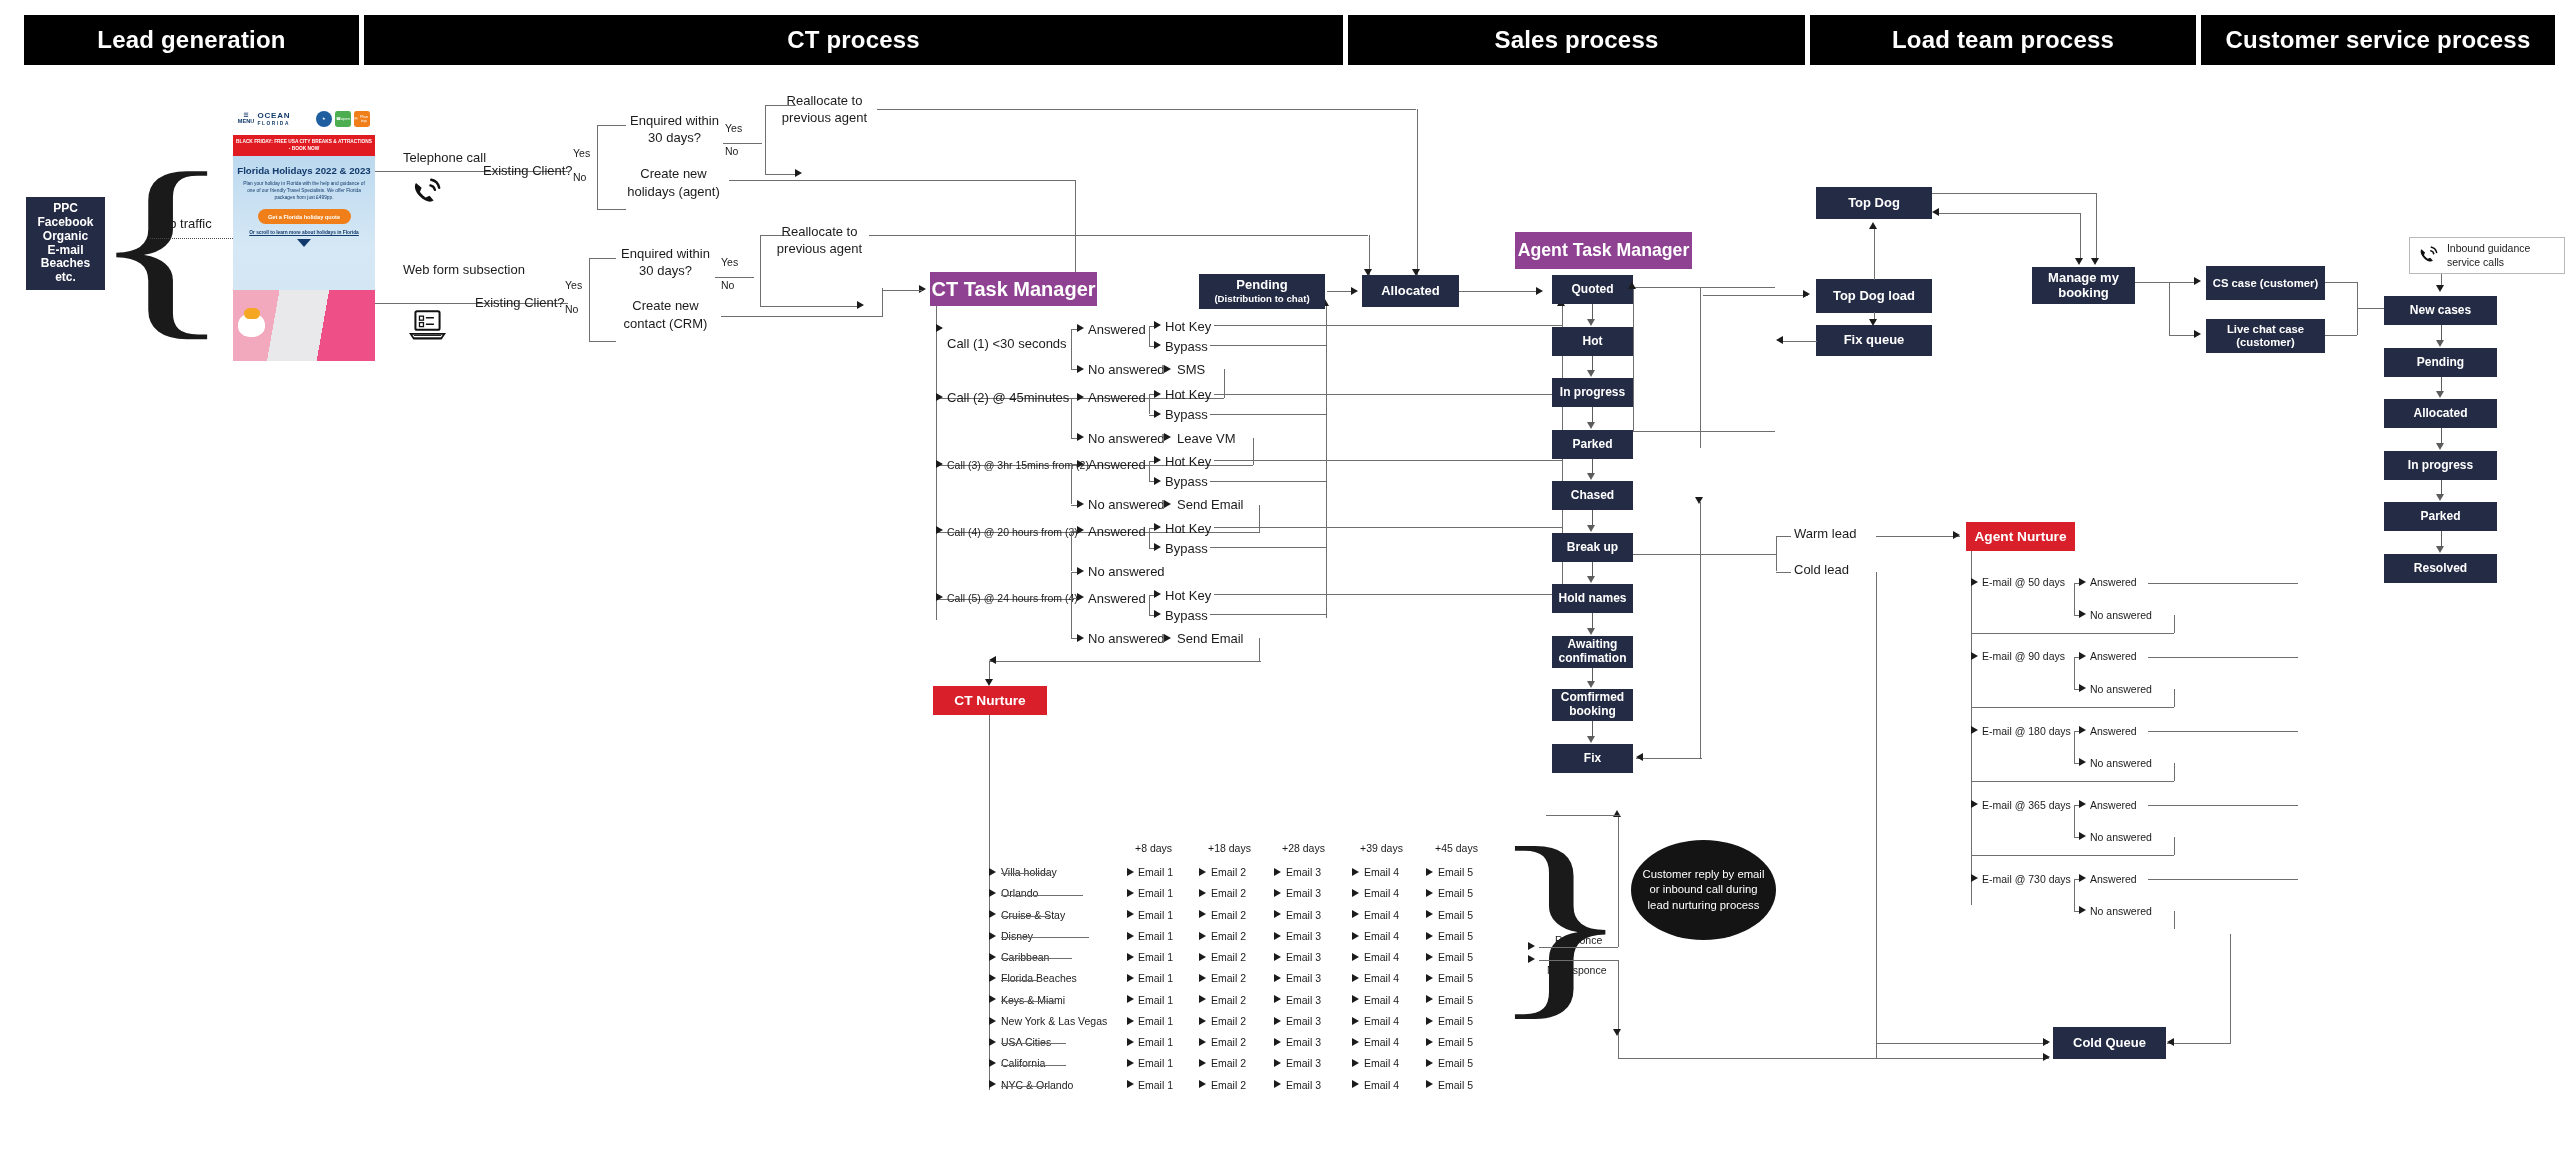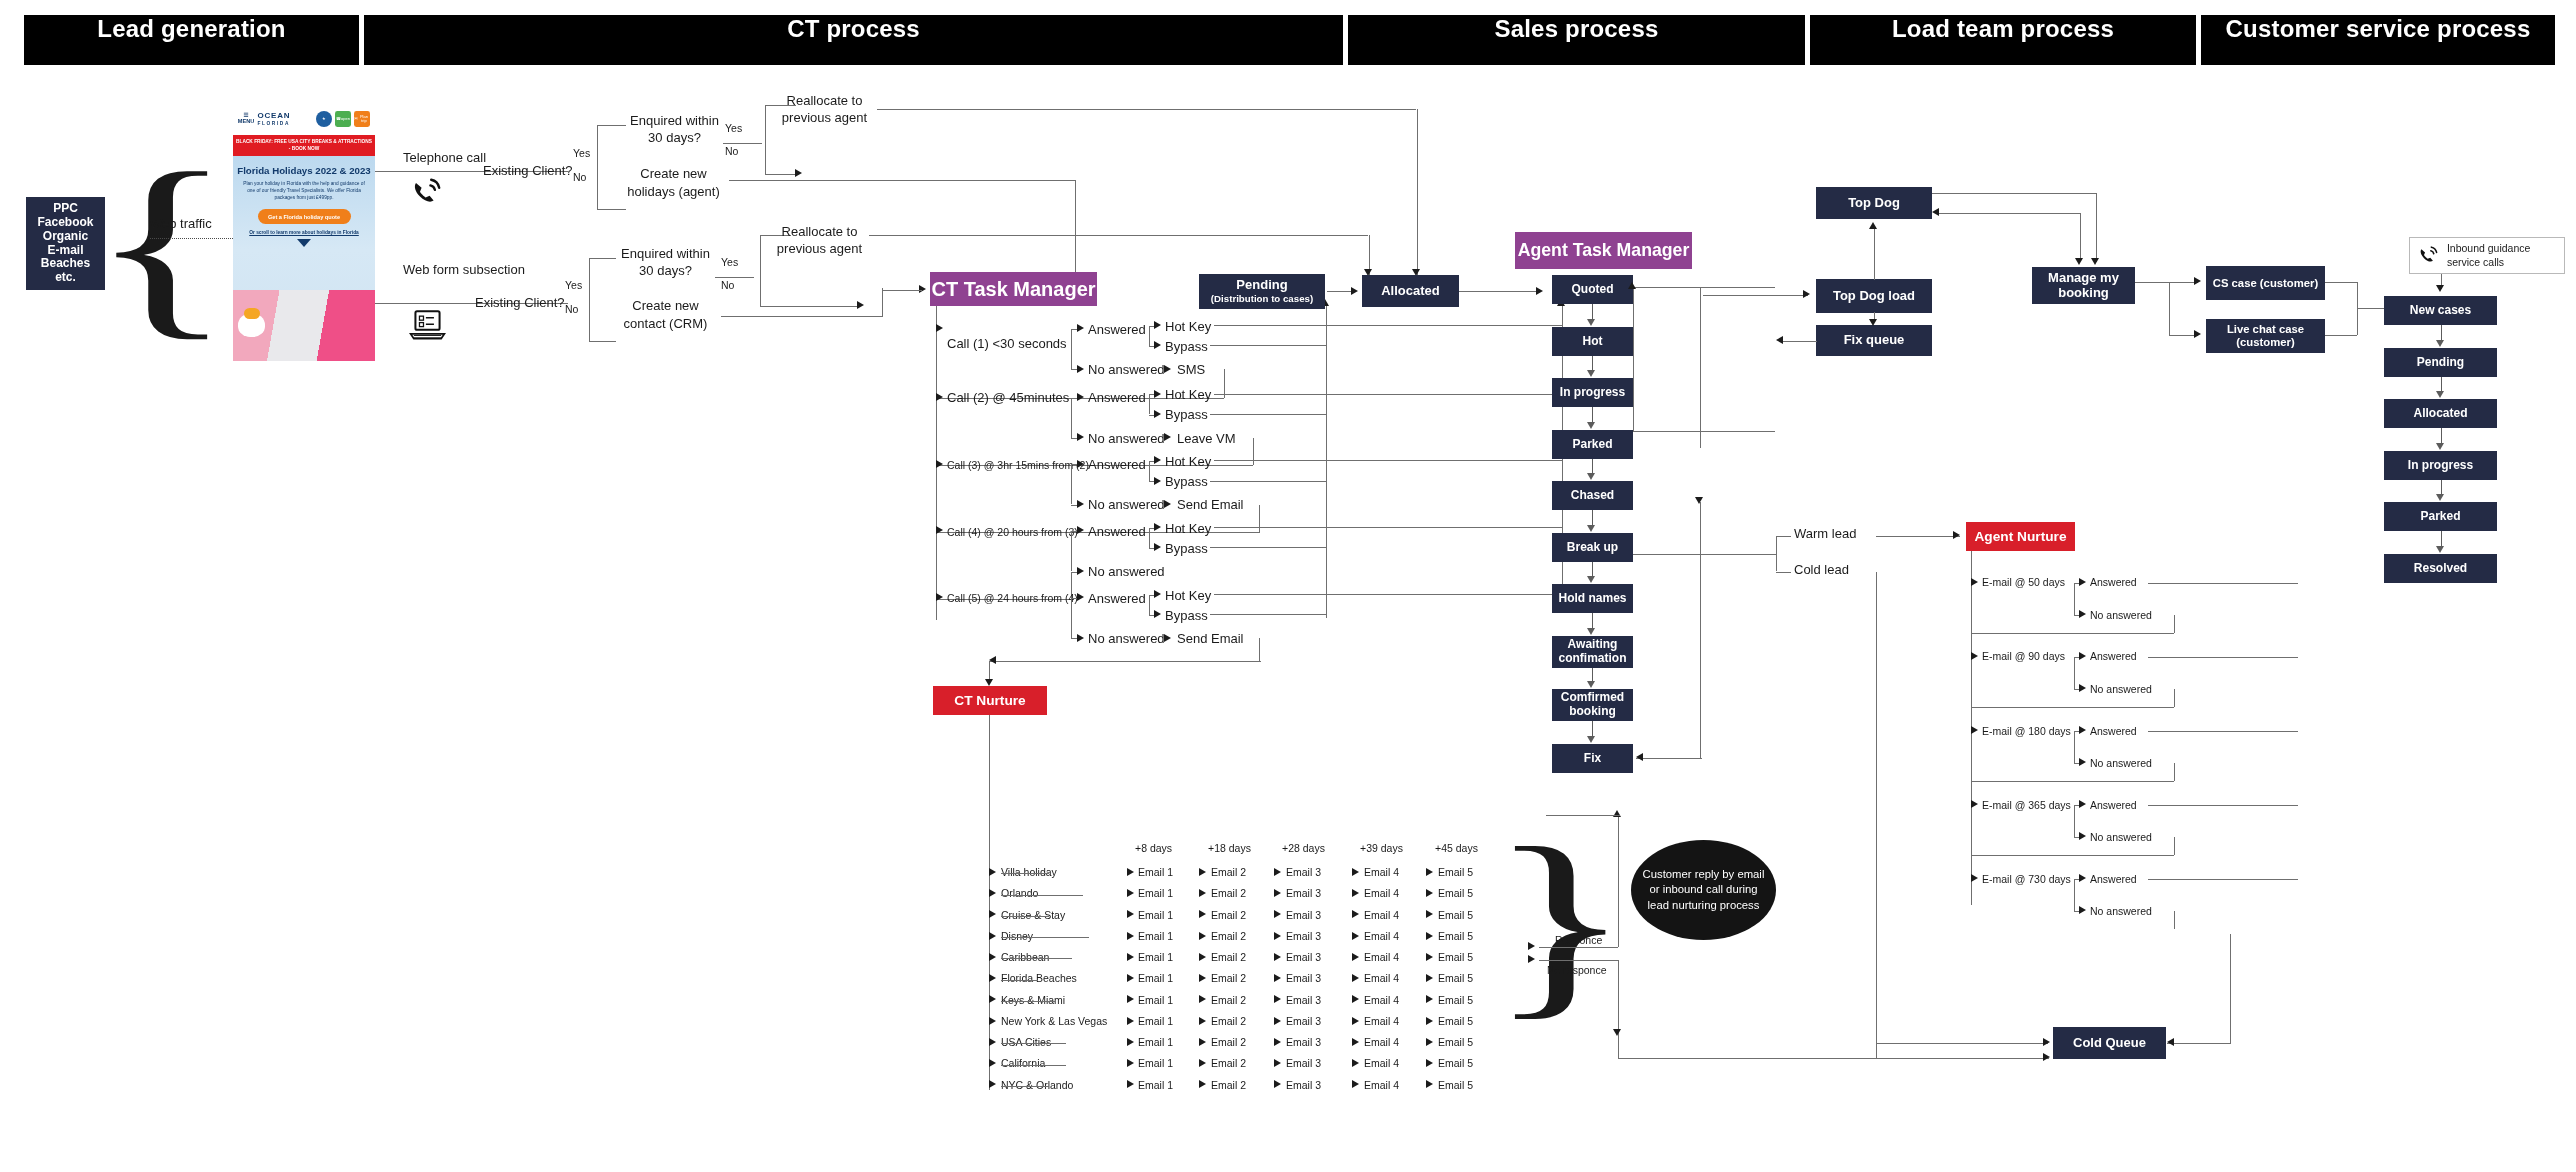--- a/index.html
+++ b/index.html
@@ -2,21 +2,21 @@
 <html style="font-size:13px"><head>
 <meta charset="utf-8">
 <style>
   html,body{margin:0;padding:0;background:#ffffff;}
   body{width:2576px;height:1173px;position:relative;overflow:hidden;
        font-family:"Liberation Sans",sans-serif;color:#1b1b1b;}
   .abs{position:absolute;}
 
   
   .lane-bar{position:absolute;top:14.5px;height:50px;background:#000000;
-            display:flex;justify-content:center;}
+            display:flex;align-items:center;justify-content:center;}
   .lane-bar span{color:#ffffff;font-size:24px;font-weight:700;letter-spacing:0.2px;}
 
   
   .navy{position:absolute;background:#242b45;color:#fff;font-weight:700;
         display:flex;align-items:center;justify-content:center;text-align:center;
         font-size:13px;line-height:1.15;box-sizing:border-box;padding:2.4px 3.2px;}
   .navy.small{font-size:11.3px;}
   .purple{position:absolute;background:#8f4291;color:#fff;font-weight:700;
           display:flex;align-items:center;justify-content:center;text-align:center;
           font-size:20px;box-sizing:border-box;}
@@ -336,21 +336,21 @@
 
 <div class="v" style="left:1326px;top:304px;height:314px;"></div>
 <div class="ar u" style="left:1321px;top:299px;"></div>
 
 <div class="v" style="left:1562px;top:304px;height:290px;"></div>
 <div class="ar u" style="left:1557px;top:299px;"></div>
 <div class="ar u" style="left:1557px;top:539px;"></div>
 
 <div class="navy small" style="left:1199px;top:274px;width:126px;height:35px;flex-direction:column;">
   <span style="font-size:13px;">Pending</span>
-  <span style="font-size:9.7px;">(Distribution to cases)</span>
+  <span style="font-size:9.7px;">(Distribution to chat)</span>
 </div>
 <div class="h" style="left:1327px;top:291px;width:26px;"></div>
 <div class="ar r" style="left:1351px;top:287px;"></div>
 <div class="navy" style="left:1362px;top:275px;width:97px;height:32px;">Allocated</div>
 <div class="h" style="left:1459px;top:291px;width:81px;"></div>
 <div class="ar r" style="left:1536px;top:287px;"></div>
 
 <div class="ar d" style="left:985px;top:679px;"></div>
 <div class="red" style="left:933px;top:686px;width:114px;height:29px;">CT Nurture</div>
 <div class="v" style="left:989px;top:715px;height:145px;"></div>

